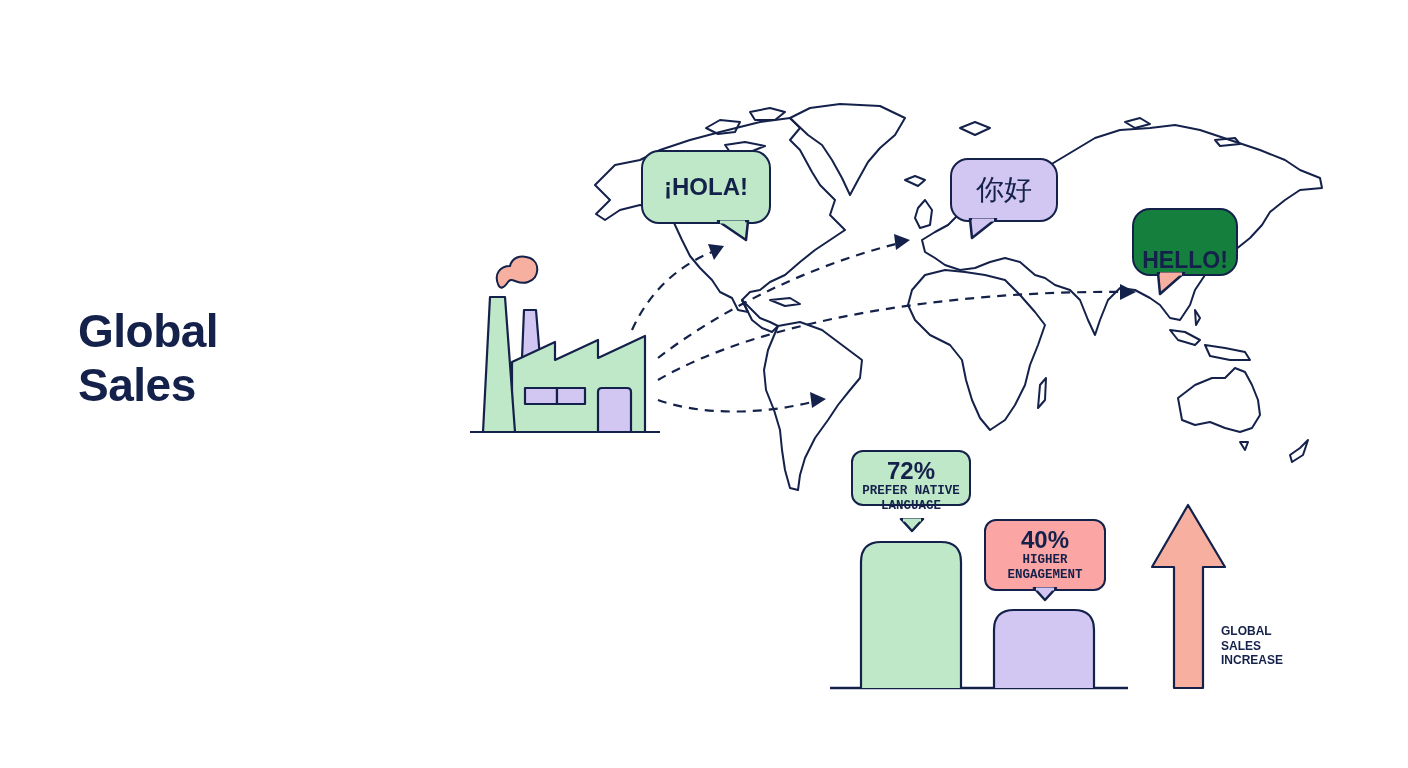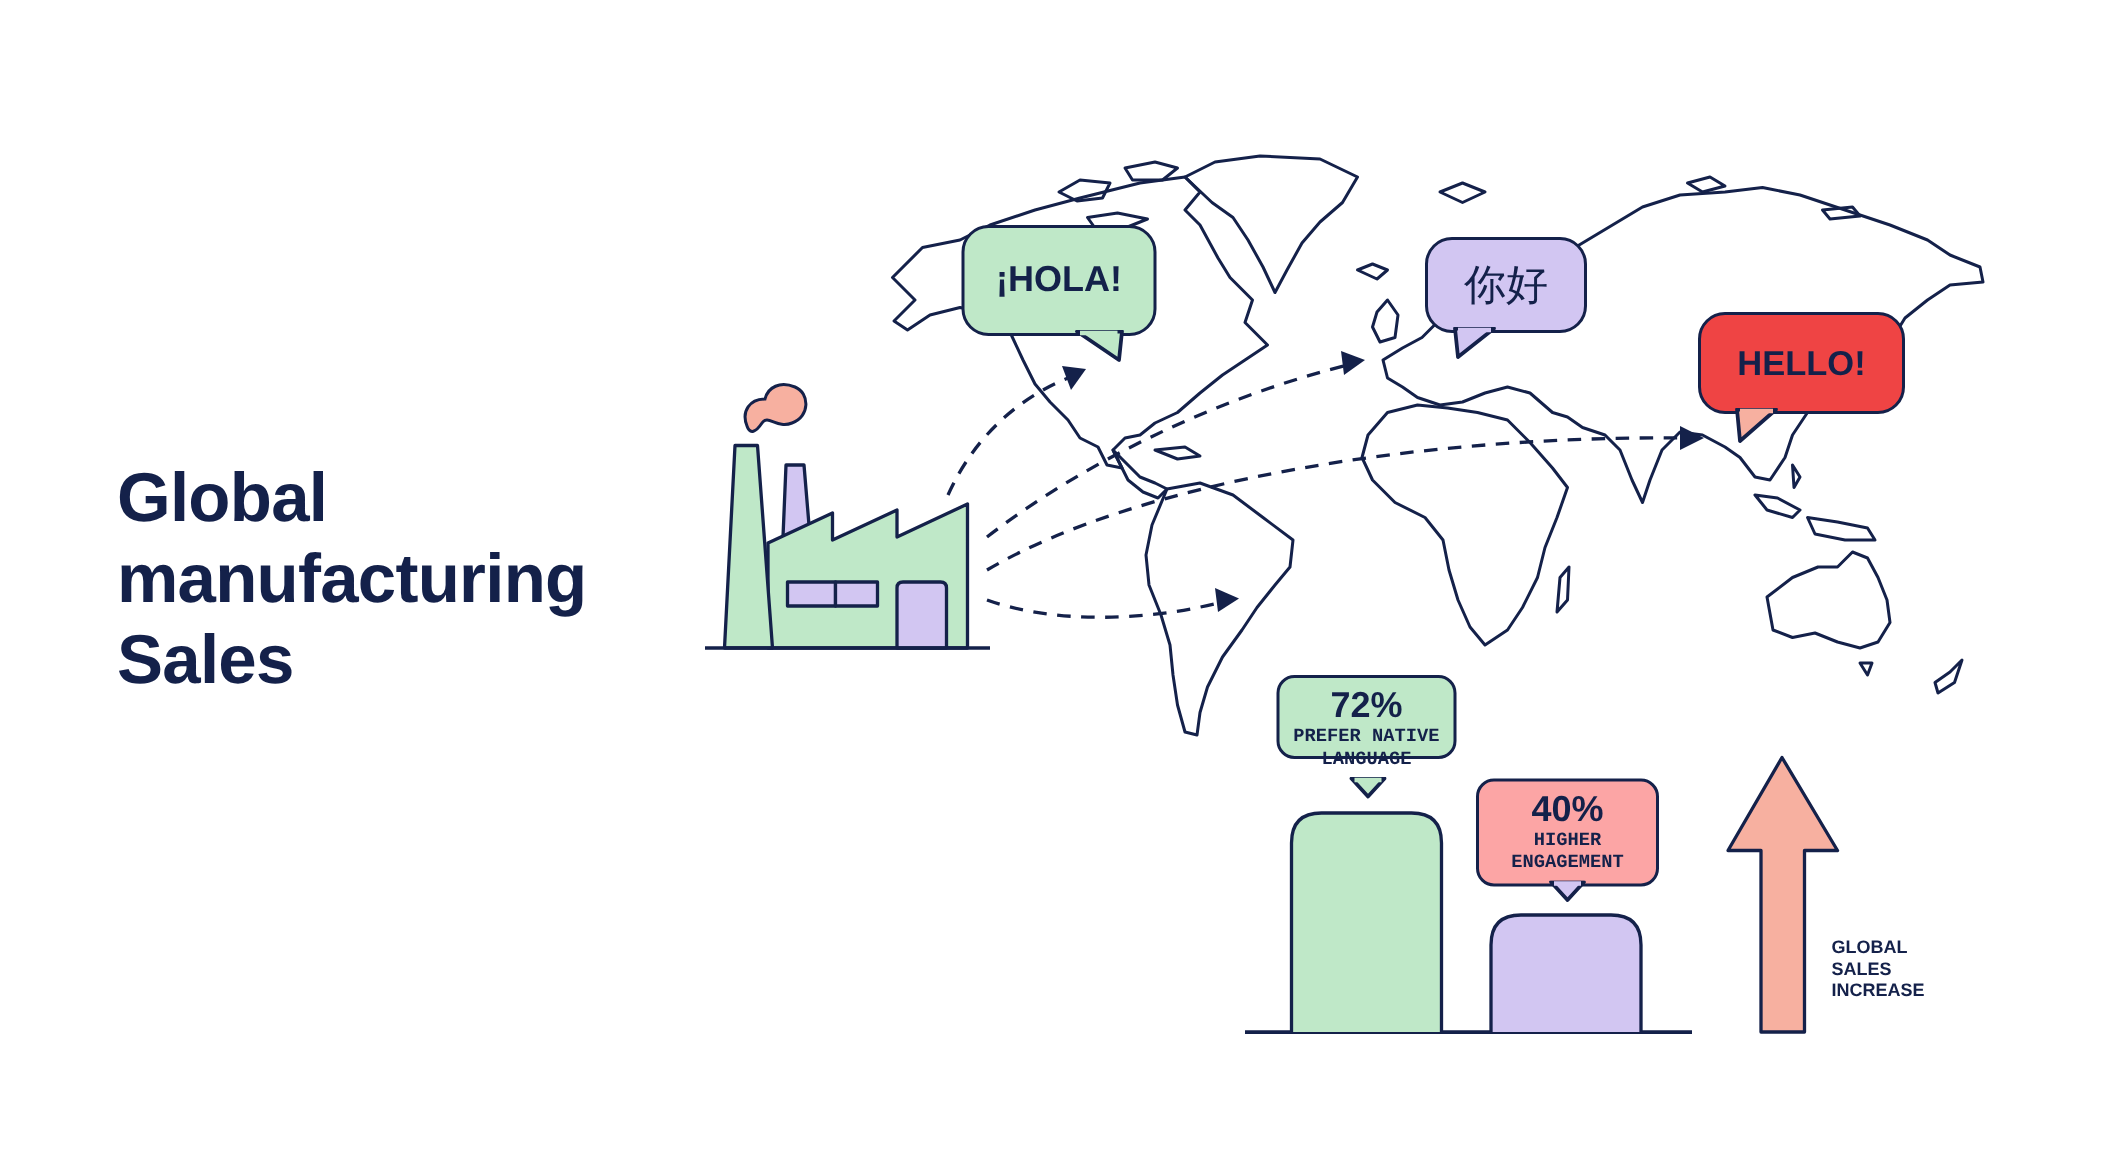--- a/index.html
+++ b/index.html
@@ -11,21 +11,20 @@
   .stat { position:absolute; border:2.5px solid #14214a; border-radius:12px; box-sizing:border-box; text-align:center; color:#14214a; font-weight:700; }
   .stat .num { font-size:24px; line-height:26px; margin-top:6px; }
   .stat .lbl { font-size:12.5px; line-height:15px;font-family:Liberation Mono, monospace; }
   .arrow-label { position:absolute; left:1221px; top:624px; font-size:12px; line-height:14.5px; font-weight:700; color:#14214a; }
 </style>
 </head>
 <body>
 
 <div class="title">
   <div>Global</div>
-  <div>manufacturing</div>
   <div>Sales</div>
 </div>
 
 <svg class="scene" width="1408" height="768" viewBox="0 0 1408 768">
 
   <g fill="none" stroke="#14214a" stroke-width="2" stroke-linejoin="round">
 
     <path d="M595,185 L615,165 L640,160 L660,150 L690,140 L720,132 L760,122 L790,118 L800,128 L790,140 L800,150 L812,172 L820,185 L835,200 L830,215 L845,230 L830,240 L815,250 L800,262 L785,275 L770,282 L760,290 L750,292 L742,300 L748,312 L738,310 L732,298 L720,292 L712,280 L700,268 L690,256 L682,240 L675,225 L668,210 L655,208 L640,205 L620,210 L605,220 L596,214 L610,200 Z"></path>
 
     <path d="M790,118 L810,108 L840,104 L880,106 L905,118 L895,135 L880,148 L868,162 L858,180 L850,195 L842,178 L832,160 L822,145 L808,135 Z"></path>
@@ -114,21 +113,21 @@
 </svg>
 
 <div class="bubble" style="left:950px;top:158px;width:108px;height:64px;background:#d2c6f2;font-size:28px;font-weight:400;font-family:'DejaVu Sans',sans-serif;text-align:center;">
   <span>你好</span>
 </div>
 <svg style="position:absolute;left:966px;top:218px;" width="40" height="24">
   <path d="M4,1 L30,1 L6,20 Z" fill="#d2c6f2" stroke="#14214a" stroke-width="2.5" stroke-linejoin="round"></path>
   <line x1="6" y1="2" x2="28" y2="2" stroke="#d2c6f2" stroke-width="3"></line>
 </svg>
 
-<div class="bubble" style="left:1132px;top:208px;width:138px;height:68px;background:#ef4444;font-size:23px;">
+<div class="bubble" style="left:1132px;top:208px;width:106px;height:68px;background:#15803d;font-size:23px;align-items:flex-end;">
   <span>HELLO!</span>
 </div>
 <svg style="position:absolute;left:1154px;top:272px;" width="40" height="26">
   <path d="M4,1 L30,1 L6,22 Z" fill="#f7b0a0" stroke="#14214a" stroke-width="2.5" stroke-linejoin="round"></path>
   <line x1="6" y1="2" x2="28" y2="2" stroke="#f7b0a0" stroke-width="3"></line>
 </svg>
 
 <div class="stat" style="left:851px;top:450px;width:120px;height:56px;background:#bfe8c8;">
   <div class="num">72%</div>
   <div class="lbl">PREFER NATIVE</div>

